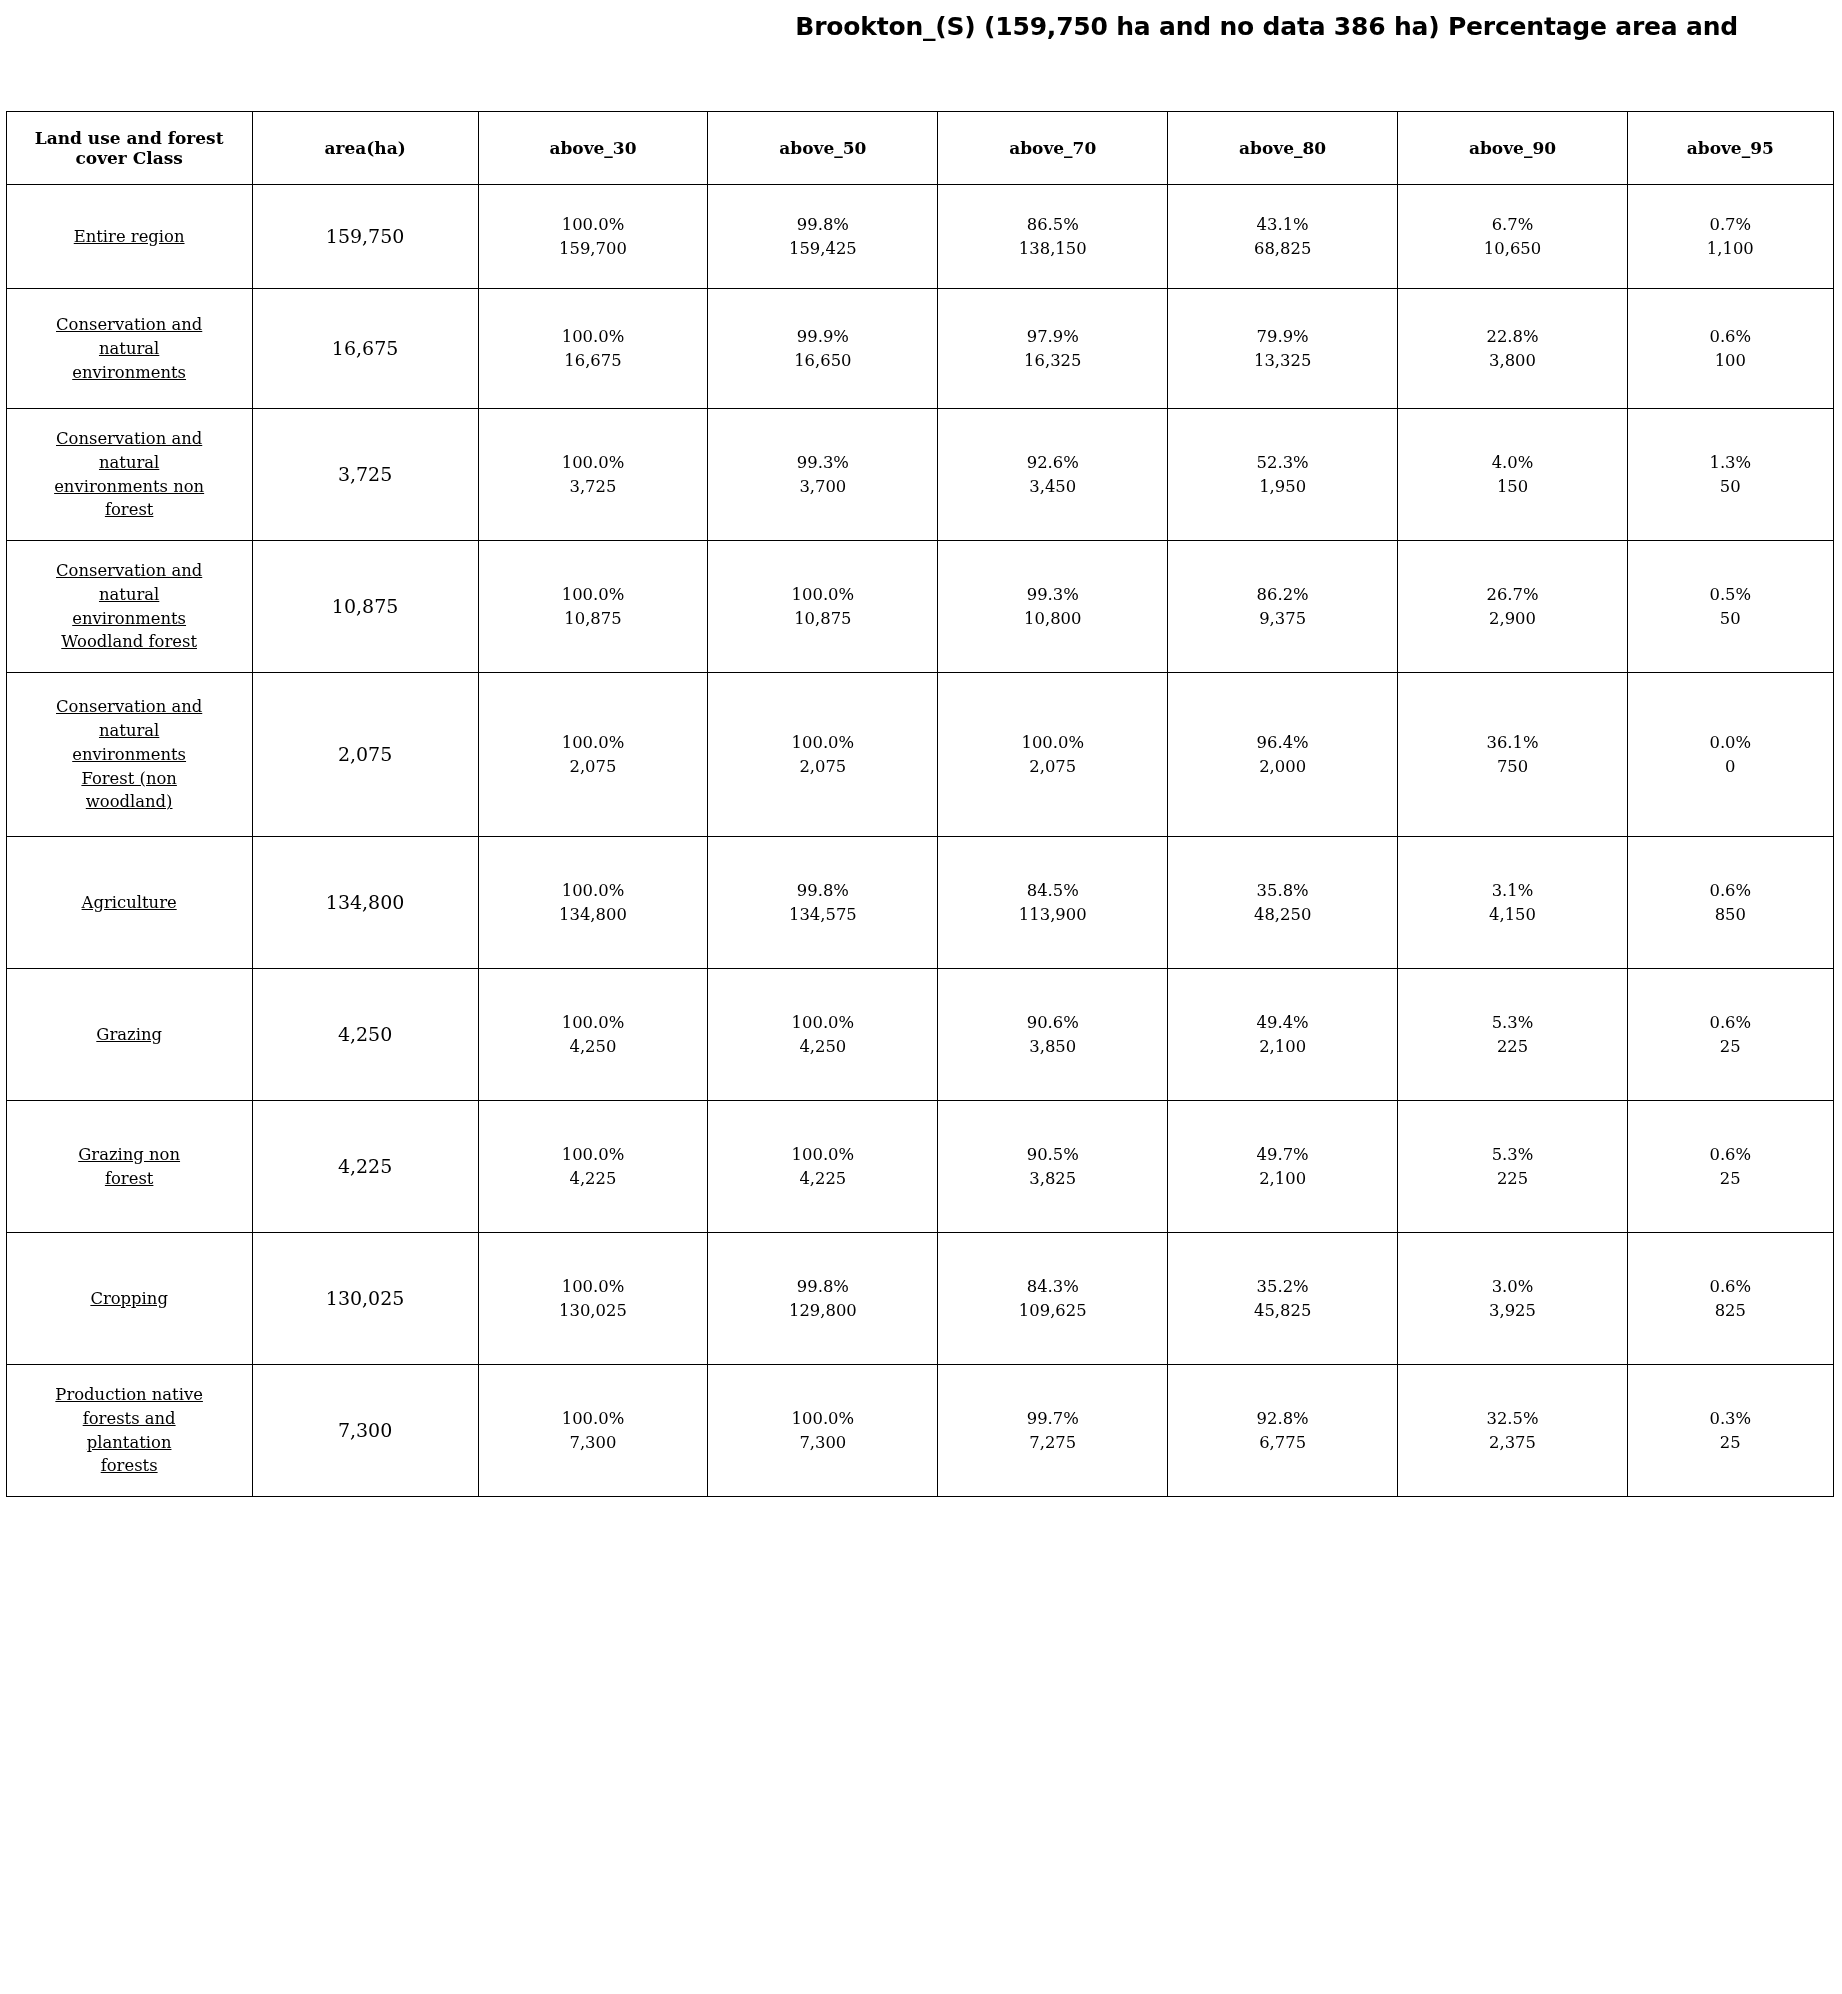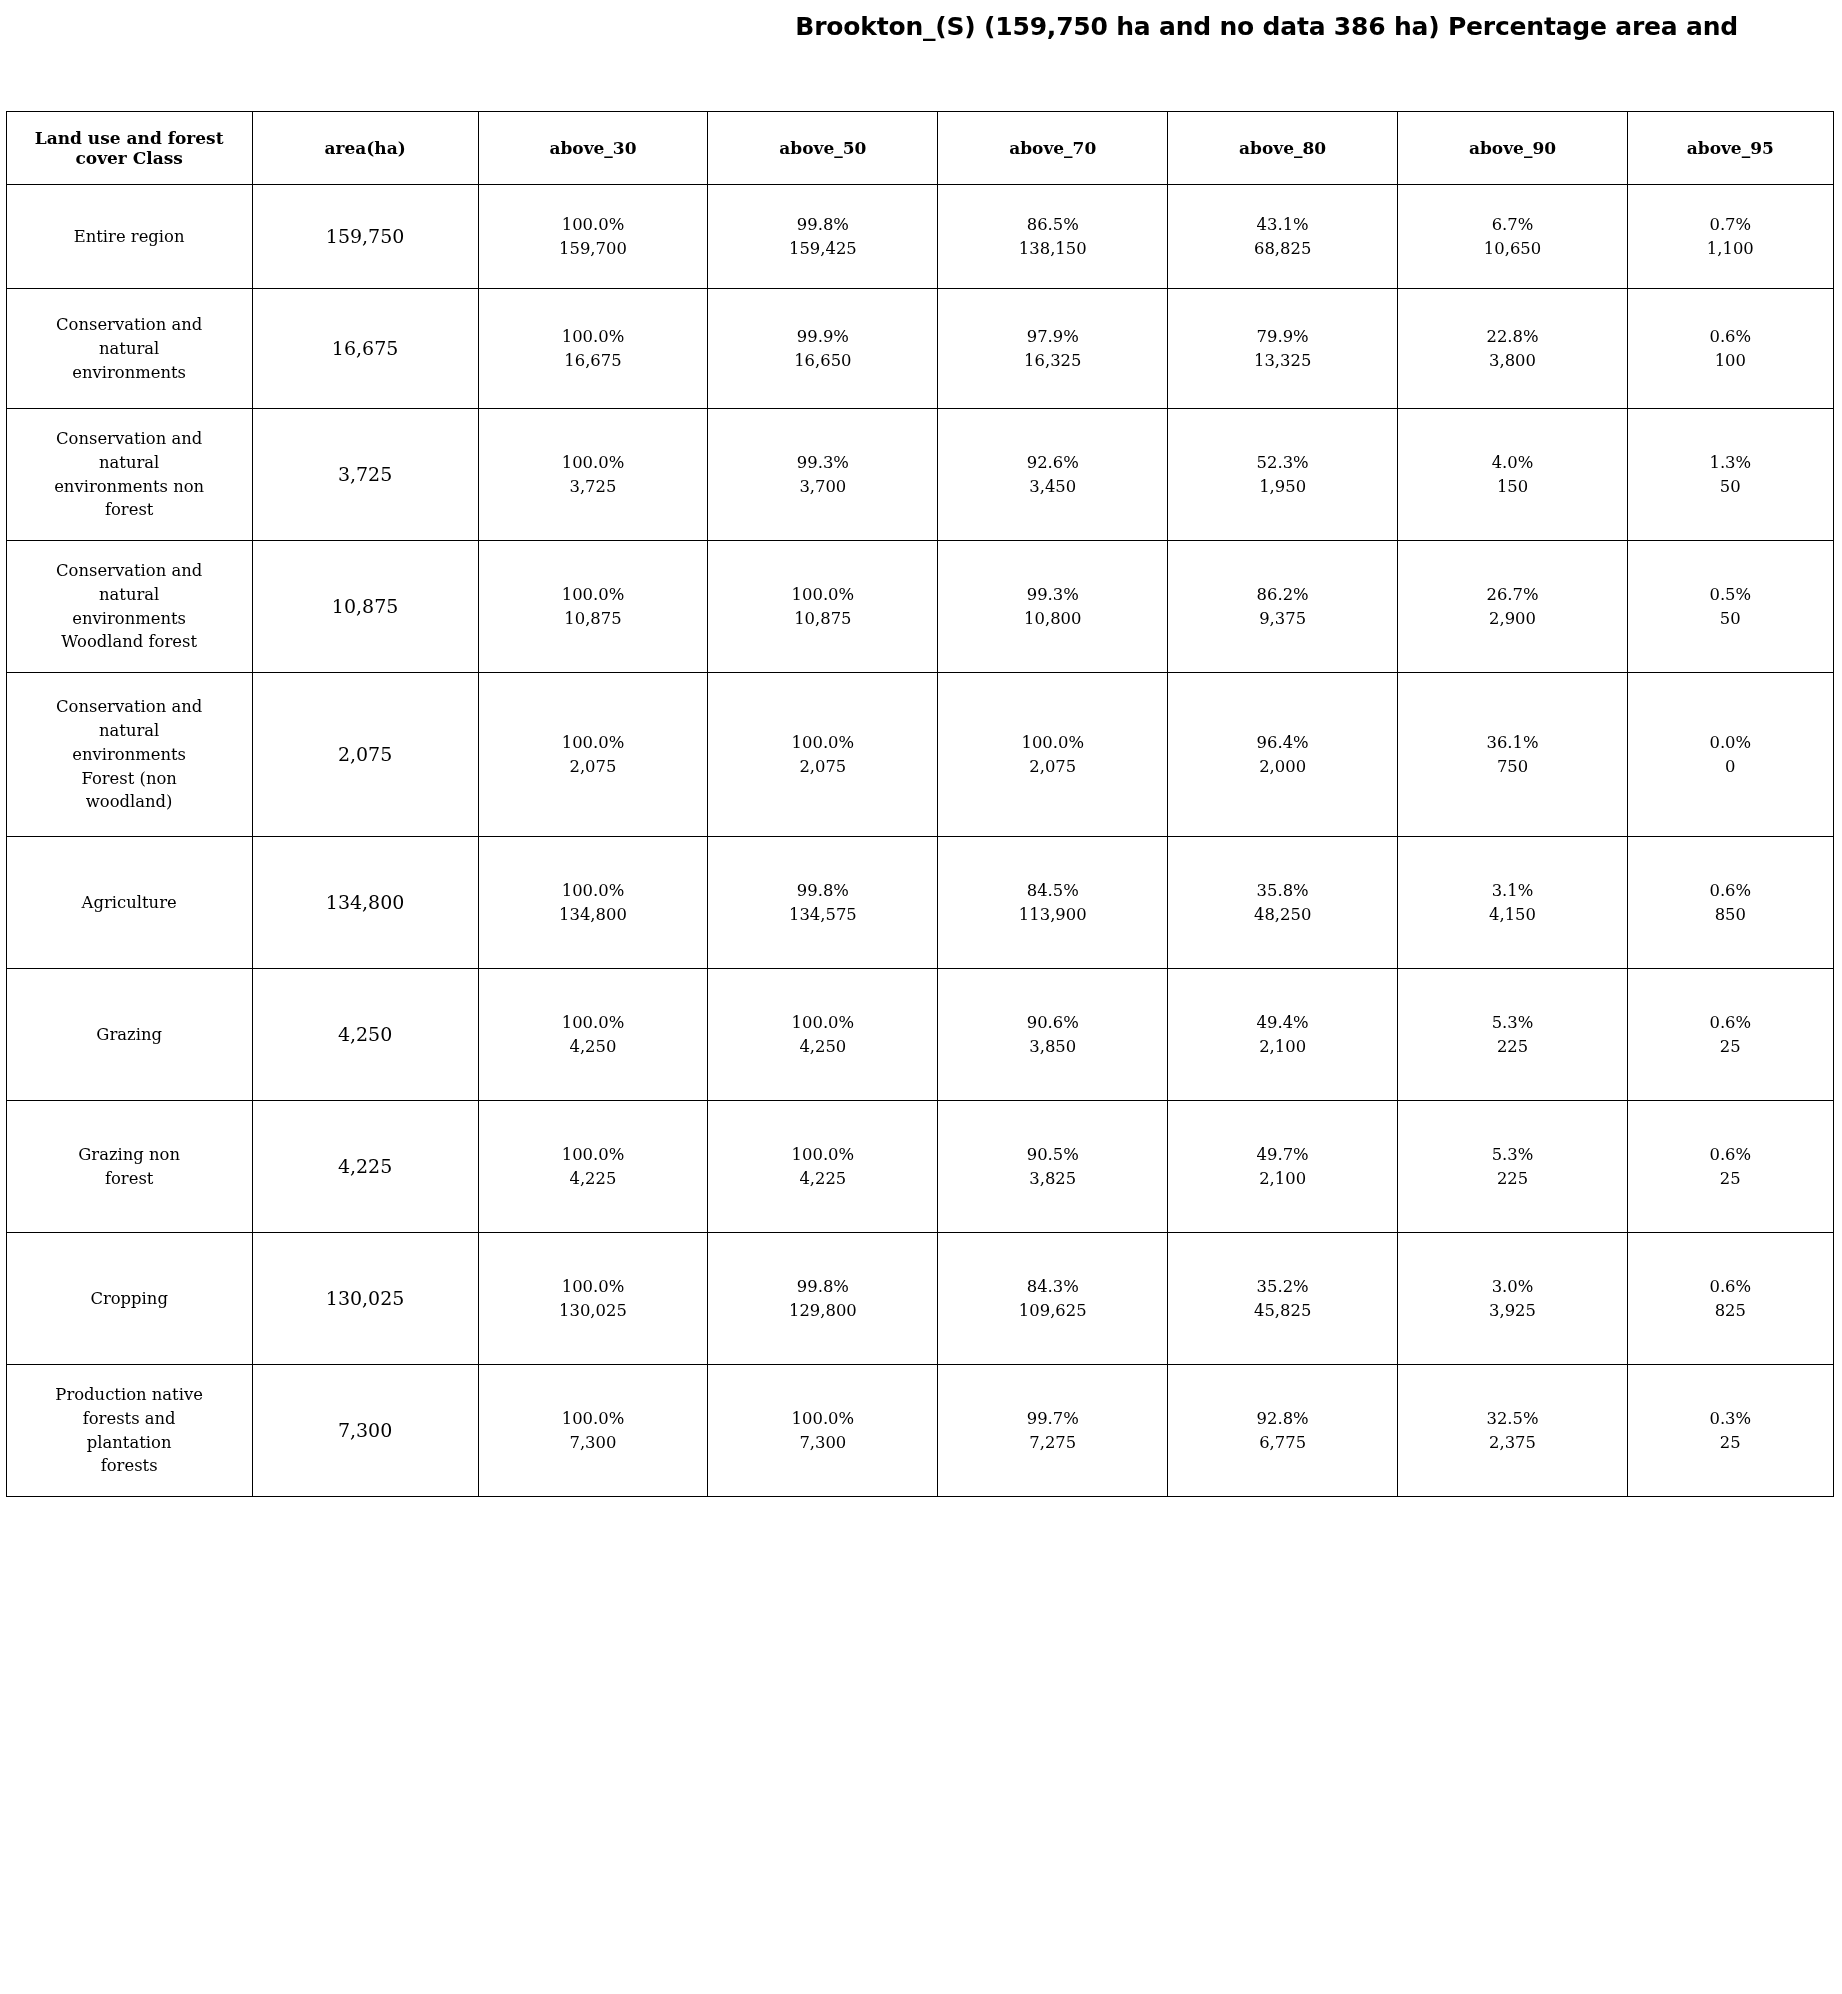--- a/index.html
+++ b/index.html
@@ -54,20 +54,21 @@
   }
   th.col-class {
     font-size: 14.8px;
   }
   td.rowhead {
     font-family: "DejaVu Serif", "Liberation Serif", serif;
     font-weight: bold;
     font-size: 14.4px;
     line-height: 1.18;
     padding: 0 3.2px;
+    text-decoration: underline;
   }
   td.num {
     font-family: "DejaVu Sans", "Liberation Sans", sans-serif;
     font-size: 19px;
     line-height: 1.0;
     font-weight: normal;
   }
   td.cell2 {
     font-family: "DejaVu Sans", "Liberation Sans", sans-serif;
     font-size: 16.4px;

